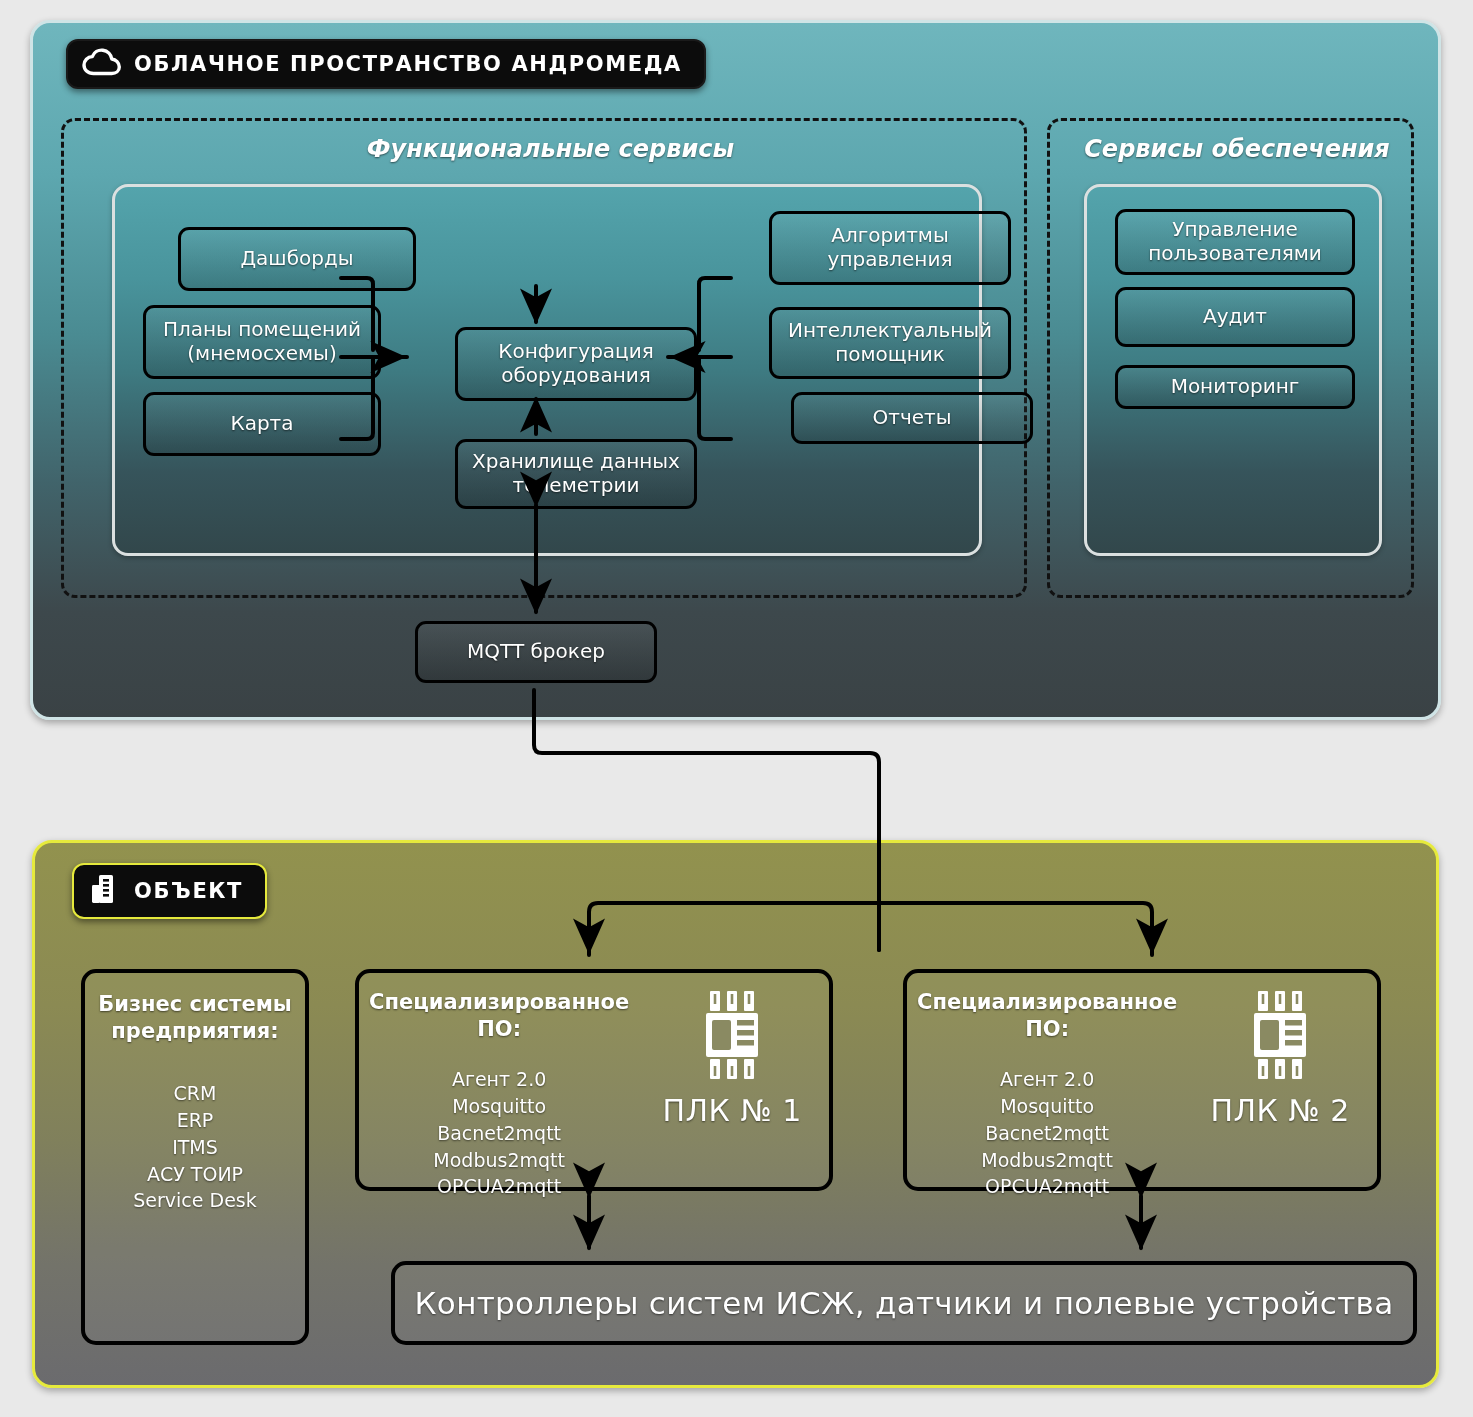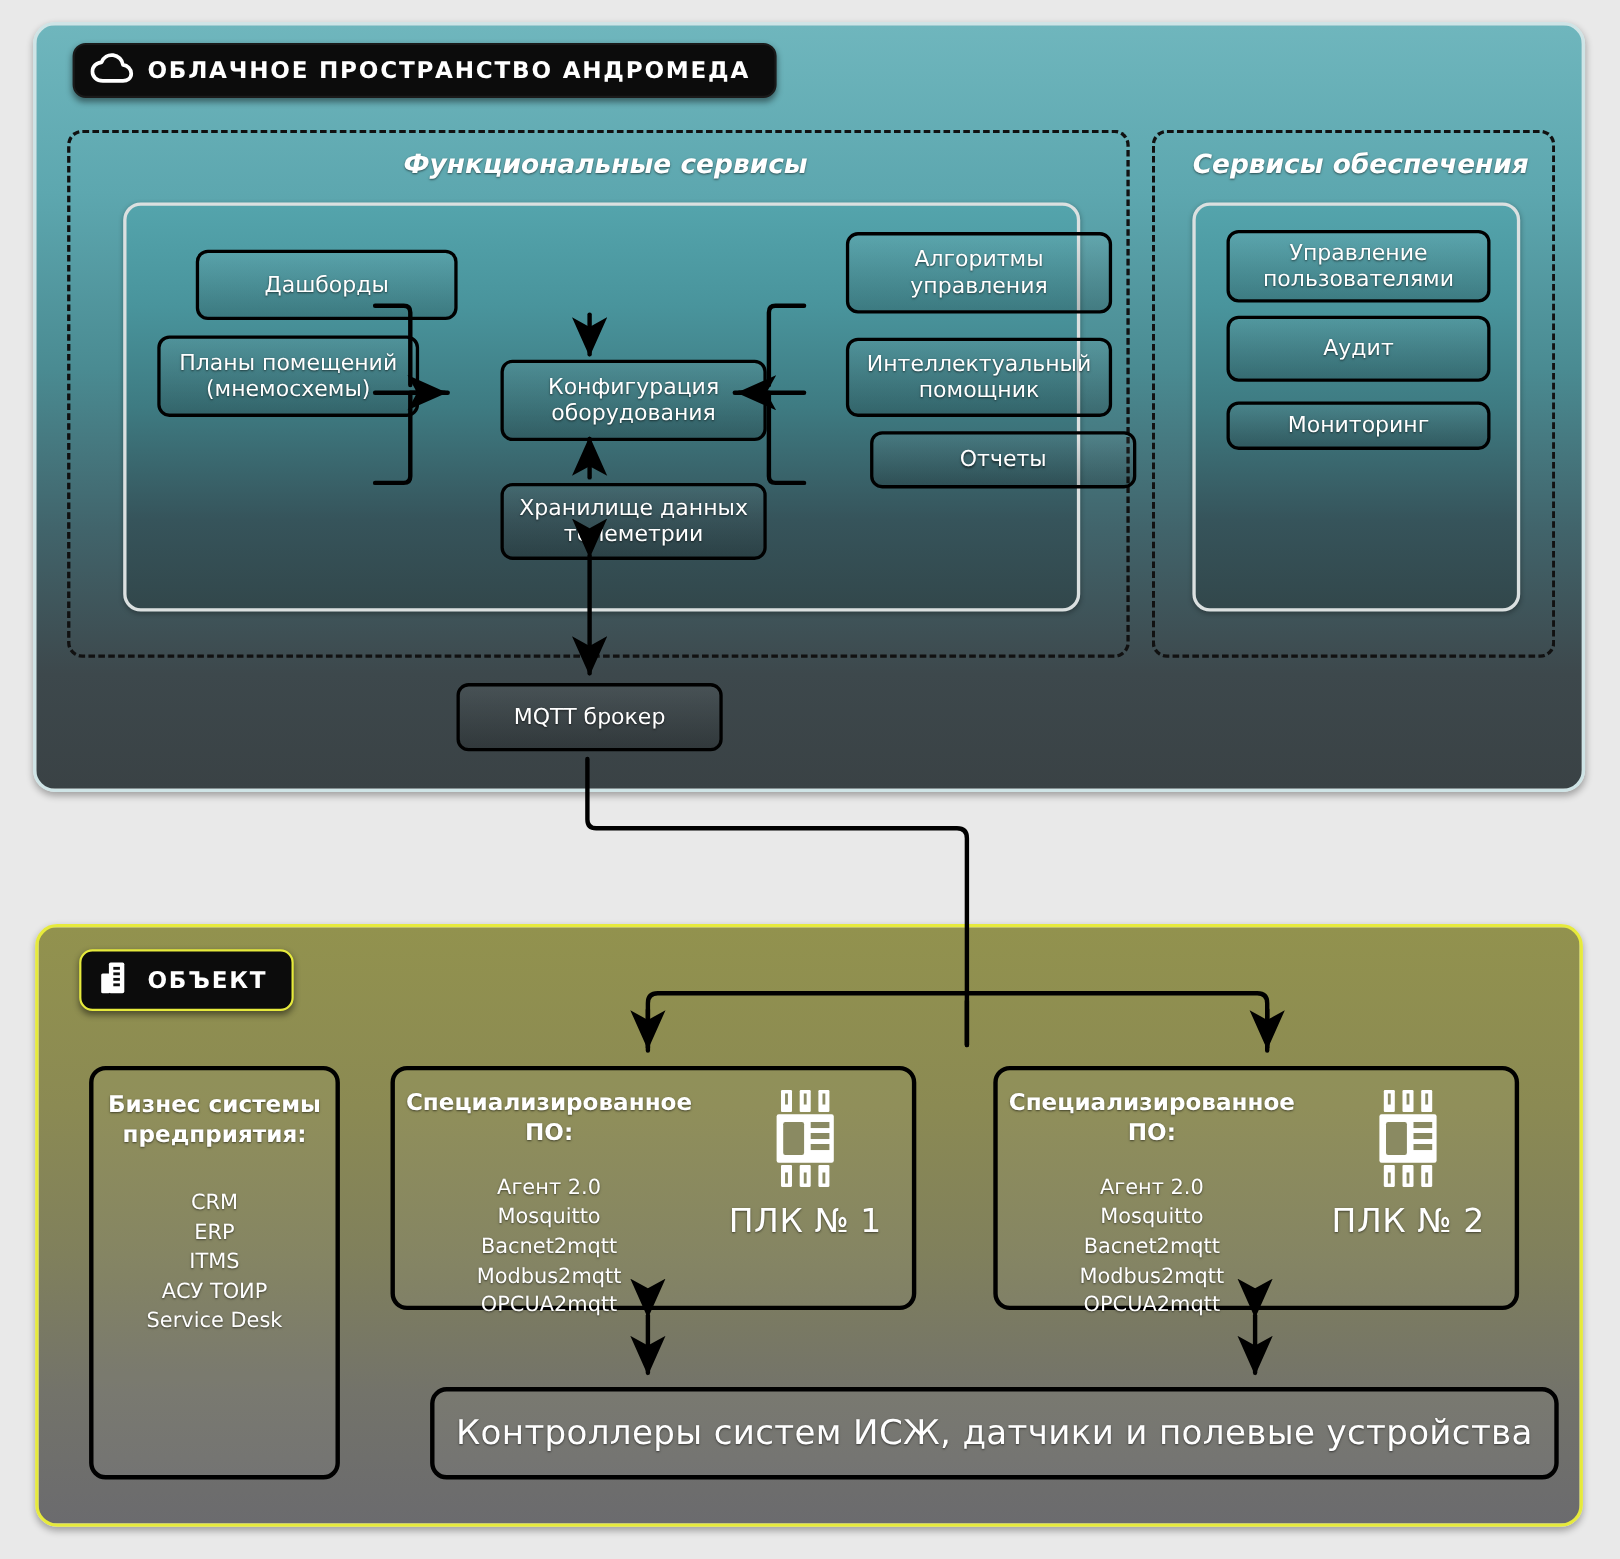--- a/index.html
+++ b/index.html
@@ -123,20 +123,23 @@
 
         <div class="node" style="left:28px;top:40px;width:238px;height:64px;margin-left:35px;">
           <span>Дашборды</span>
         </div>
 
         <div class="node" style="left:28px;top:118px;width:238px;height:74px;">
           <span style="white-space:pre-line;">Планы помещений
 (мнемосхемы)</span>
         </div>
 
+        <div class="node" style="left:28px;top:205px;width:238px;height:64px;">
+          <span>Карта</span>
+        </div>
 
 
         <div class="node" style="left:340px;top:252px;width:242px;height:70px;">
           <span style="white-space:pre-line;">Хранилище данных
 телеметрии</span>
         </div>
 
         <div class="node" style="left:340px;top:140px;width:242px;height:74px;">
           <span style="white-space:pre-line;">Конфигурация
 оборудования</span>

